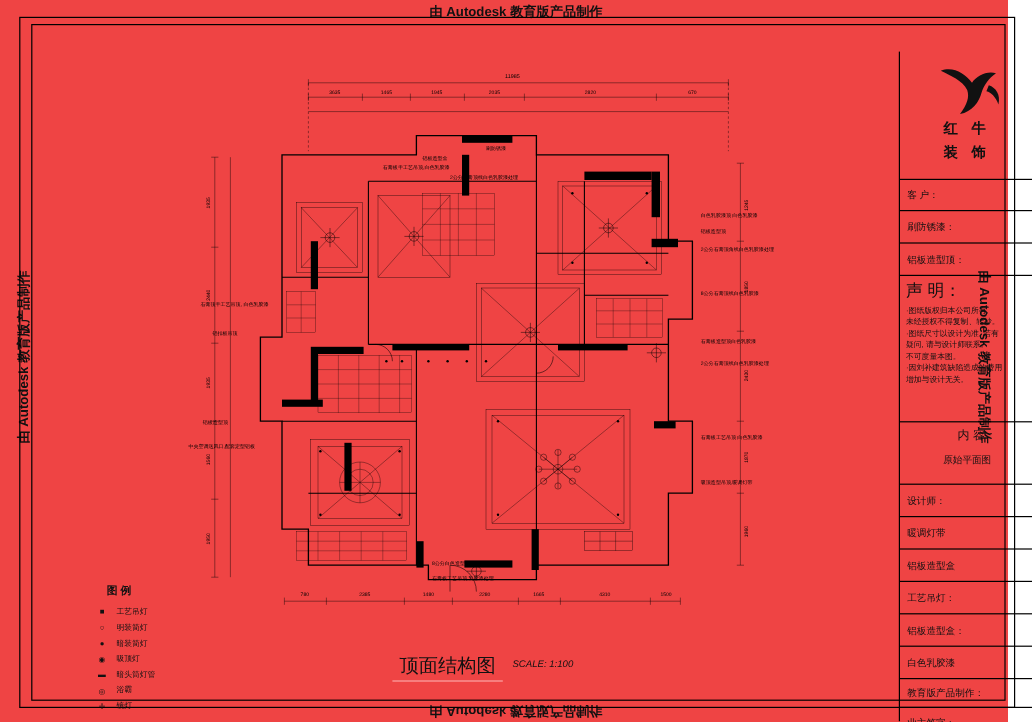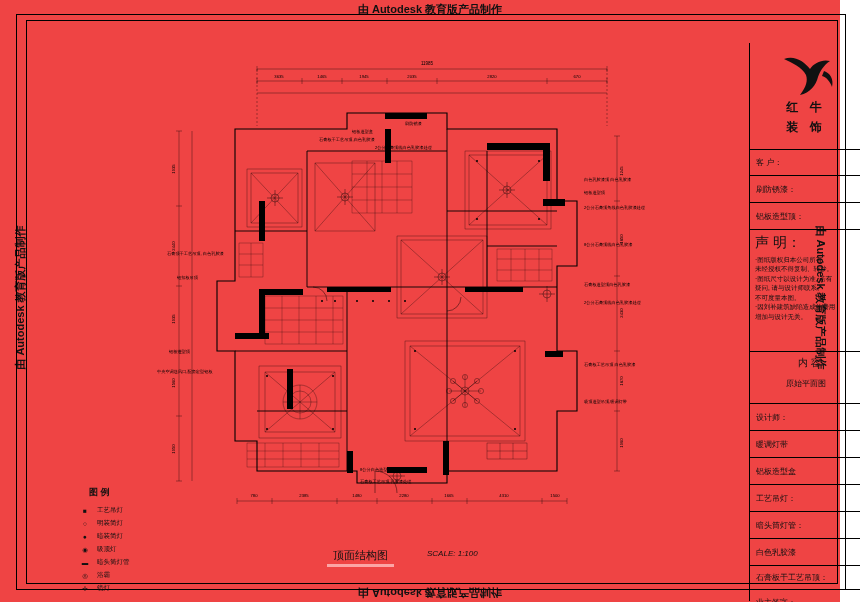--- a/index.html
+++ b/index.html
@@ -32,21 +32,21 @@
   .tb-content .c-title{font-size:10px;font-weight:normal;padding-left:43px;}
   .tb-content .c-val{font-size:8px;text-align:center;margin-top:8px;}
 
   
   .legend{position:absolute;left:46px;top:465px;width:130px;}
   .legend .lg-title{font-size:9px;font-weight:bold;margin-bottom:5px;padding-left:16px;}
   .legend .lg-item{display:flex;align-items:center;height:13px;font-size:6.5px;}
   .legend .lg-sym{width:24px;text-align:center;}
 
   .plan-title{position:absolute;left:300px;top:524px;width:190px;}
-  .plan-title .pt-main{font-size:11px;text-align:center;display:inline-block;border-bottom:3px solid #fca5a5;padding:0 6px 1px 6px;}
+  .plan-title .pt-main{font-size:16px;text-align:center;display:inline-block;border-bottom:1px solid #fca5a5;padding:0 6px 1px 6px;}
   .plan-title .pt-scale{font-size:8px;font-style:italic;position:absolute;left:100px;top:4px;}
 
   .dwg{position:absolute;left:120px;top:30px;width:600px;height:480px;}
   svg{display:block;}
 </style>
 </head>
 <body>
 
 <div class="page">
 
@@ -461,27 +461,27 @@
       <div class="tb-row" style="top:388px;height:27px;">
         <span>暖调灯带</span>
       </div>
       <div class="tb-row" style="top:415px;height:27px;">
         <span>铝板造型盒</span>
       </div>
       <div class="tb-row" style="top:442px;height:27px;">
         <span>工艺吊灯：</span>
       </div>
       <div class="tb-row" style="top:469px;height:27px;">
-        <span>暗头筒灯管：</span>
+        <span>铝板造型盒：</span>
       </div>
       <div class="tb-row" style="top:496px;height:27px;">
         <span>白色乳胶漆</span>
       </div>
       <div class="tb-row" style="top:523px;height:24px;">
-        <span>石膏板干工艺吊顶：</span>
+        <span>教育版产品制作：</span>
       </div>
       <div class="tb-row" style="top:547px;height:24px;border-bottom:none;">
         <span>业主签字：</span>
       </div>
     </div>
 
   </div>
 </div>
 
 </body></html>

